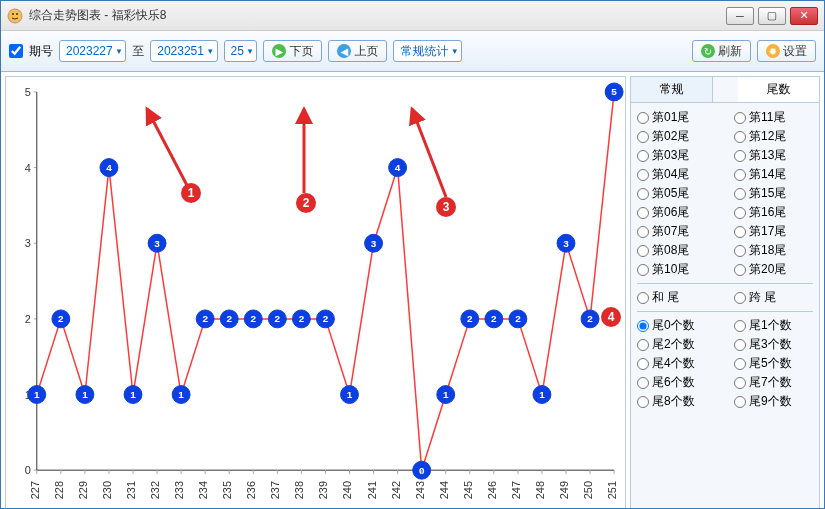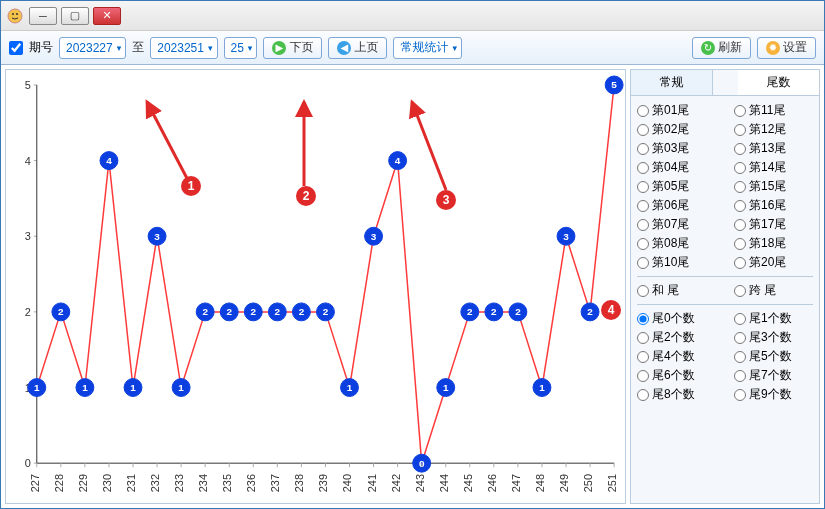--- a/index.html
+++ b/index.html
@@ -4,21 +4,21 @@
 <style>
 * { box-sizing: border-box; margin: 0; padding: 0; font-family: "Microsoft YaHei", sans-serif; }
 body { background: #fff; width: 825px; height: 509px; overflow: hidden; border: 1px solid #3a79b4; }
 .titlebar { height: 30px; background: linear-gradient(#f5f5f5, #e5e5e5); display: flex; align-items: center; padding: 0 6px; border-bottom: 1px solid #ccc; font-size: 12px; color: #333; }
 .titlebar .ticon { width: 16px; height: 16px; margin-right: 6px; display: inline-flex; align-items: center; justify-content: center; }
 .titlebar .title { flex: 1; }
 .winbtns { display: flex; gap: 4px; }
 .winbtn { width: 28px; height: 18px; border: 1px solid #888; border-radius: 2px; background: linear-gradient(#fff,#ddd); display: flex; align-items: center; justify-content: center; font-size: 11px; color: #333; }
 .winbtn.close { background: linear-gradient(#e67,#c33); color: #fff; border-color: #a22; }
 
-.toolbar { height: 34px; background: linear-gradient(#fafcff,#e6f0fa); border-bottom: 1px solid #9db8d6; display: flex; align-items: center; padding: 0 8px; gap: 6px; font-size: 12px; }
+.toolbar { height: 41px; background: linear-gradient(#fafcff,#e6f0fa); border-bottom: 1px solid #9db8d6; display: flex; align-items: center; padding: 0 8px; gap: 6px; font-size: 12px; }
 .chk { width: 14px; height: 14px; accent-color: #06f; }
 .combo { display: inline-flex; align-items: center; border: 1px solid #7ea6d6; border-radius: 3px; background: #fff; color: #0066cc; height: 22px; padding: 0 4px 0 6px; font-size: 12px; }
 .combo .caret { margin-left: 4px; color: #0066cc; font-size: 9px; }
 .sep { color: #333; }
 .tbtn { display: inline-flex; align-items: center; gap: 3px; border: 1px solid #7ea6d6; border-radius: 3px; background: linear-gradient(#fff,#eaf2fb); height: 22px; padding: 0 8px; font-size: 12px; color: #333; }
 .tbtn .gicon { width: 14px; height: 14px; border-radius: 50%; display: inline-flex; align-items: center; justify-content: center; font-size: 10px; color: #fff; }
 .green { background: #4bbf4b; }
 .blue { background: #3aa0e8; }
 .gear { background: #f6b23a; }
 .spacer { flex: 1; }
@@ -53,20 +53,21 @@
 
 <div class="titlebar">
   <span class="ticon">
     <svg width="16" height="16" viewBox="0 0 16 16">
         <circle cx="8" cy="8" r="7" fill="#f4c24a" stroke="#c88" stroke-width="1"></circle>
         <circle cx="6" cy="6" r="1" fill="#333"></circle>
         <circle cx="10" cy="6" r="1" fill="#333"></circle>
         <path d="M5 10q3 2 6 0" stroke="#333" fill="none"></path>
       </svg>
   </span>
+  <span class="title">综合走势图表 - 福彩快乐8</span>
   <div class="winbtns">
     <div class="winbtn">─</div>
     <div class="winbtn">▢</div>
     <div class="winbtn close">✕</div>
   </div>
 </div>
 
 <div class="toolbar">
   <input type="checkbox" class="chk" checked="" style="">
   <span>期号</span>

